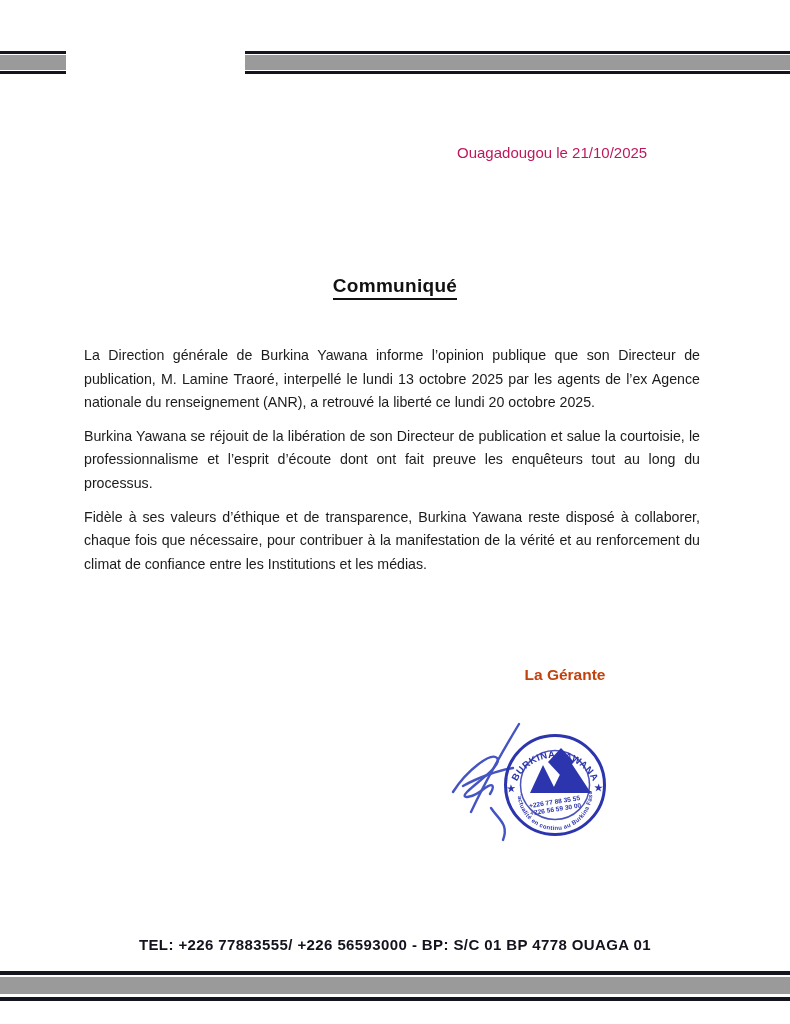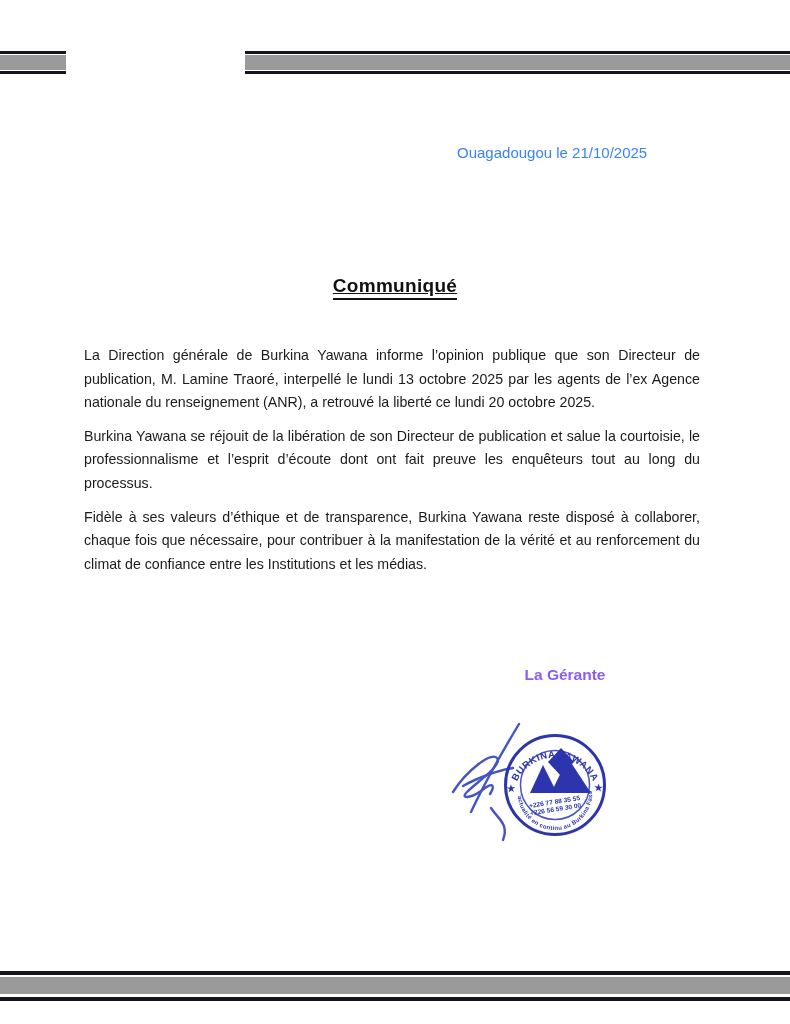--- a/index.html
+++ b/index.html
@@ -45,45 +45,44 @@
   }
   .logo-tagline {
     position: absolute; left: 0px; top: 88px; width: 182px;
     font-size: 6px; font-weight: bold; letter-spacing: 0.55px;
     color: #3a3a3a; white-space: nowrap; text-align: center;
   }
 
   
   .date-line {
     position: absolute; left: 457px; top: 144px;
-    font-size: 15px; color: #3b82f6;
+    font-size: 15px; color: #be185d;
   }
 
   
   .doc-title-wrap { position: absolute; left: 0; top: 275px; width: 100%; text-align: center; }
   .doc-title {
     display: inline-block;
     font-size: 19px; font-weight: bold; color: #111;
     border-bottom: 2.5px solid #111; padding-bottom: 1px;
     letter-spacing: 0.3px;
-    text-decoration: underline;
   }
 
   
   .body-text {
     position: absolute; left: 84px; top: 344px; width: 624px;
     font-size: 14.2px; line-height: 23.6px; text-align: justify;
     color: #1b1b1b;
   }
   .body-text p { margin: 0 8px 10px 0; }
 
   
   .signature-block {
     position: absolute; left: 470px; top: 666px; width: 190px;
-    text-align: center; font-weight: bold; font-size: 15.5px; color: #8b5cf6;
+    text-align: center; font-weight: bold; font-size: 15.5px; color: #c2410c;
   }
   .signature-role { margin-bottom: 14px; }
 
   
   .stamp-svg { position: absolute; left: 433px; top: 708px; width: 212px; height: 152px; }
 
   
   .footer-text {
     position: absolute; left: 0; top: 936px; width: 100%;
     text-align: center; font-weight: bold; font-size: 15px;
@@ -150,19 +149,20 @@
       <polygon points="135,50 158,85 118,85"></polygon>
     </g>
 
     <g transform="rotate(-9 122 97)" fill="#2c35ae" font-weight="bold" font-family="Liberation Sans, sans-serif" text-anchor="middle">
       <text x="122" y="96" font-size="6.6">+226 77 88 35 55</text>
       <text x="122" y="103.5" font-size="6.6">+226 56 59 30 00</text>
     </g>
   </svg>
 
   <div class="footer-text">
+    <div>TEL: +226 77883555/ +226 56593000 - BP: S/C 01 BP 4778 OUAGA 01</div>
   </div>
 
   <div class="rule-black" style="left:0; top:971px; width:790px; height:4px;"></div>
   <div class="rule-gray" style="left:0; top:977px; width:790px; height:17px;"></div>
   <div class="rule-black" style="left:0; top:997px; width:790px; height:4px;"></div>
 
 </div>
 
 </body></html>

